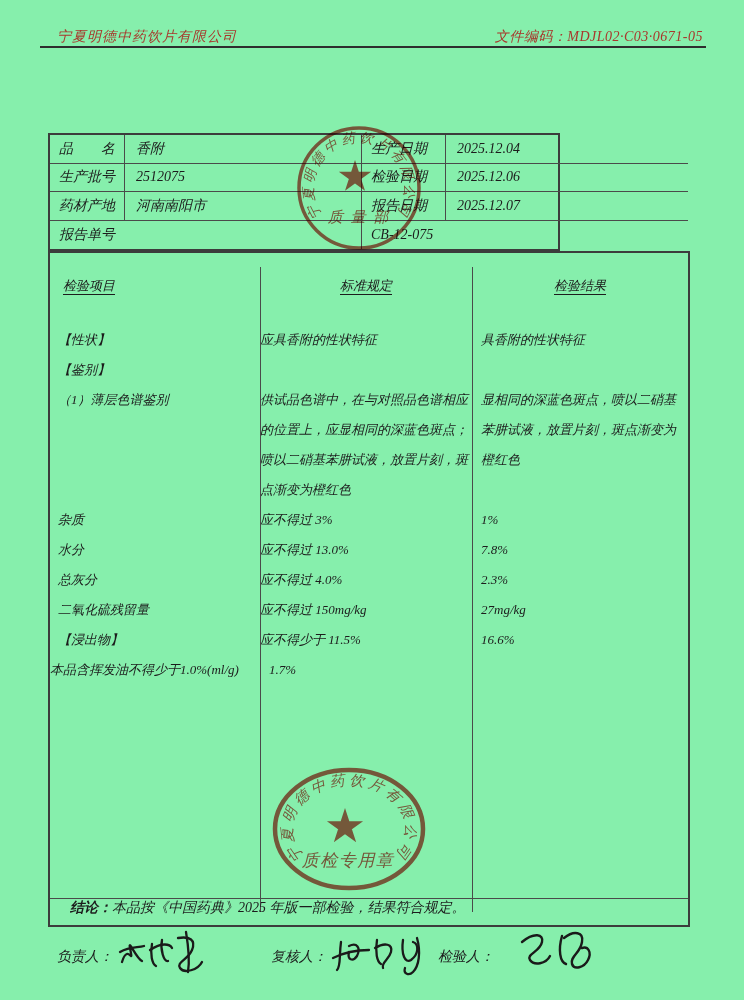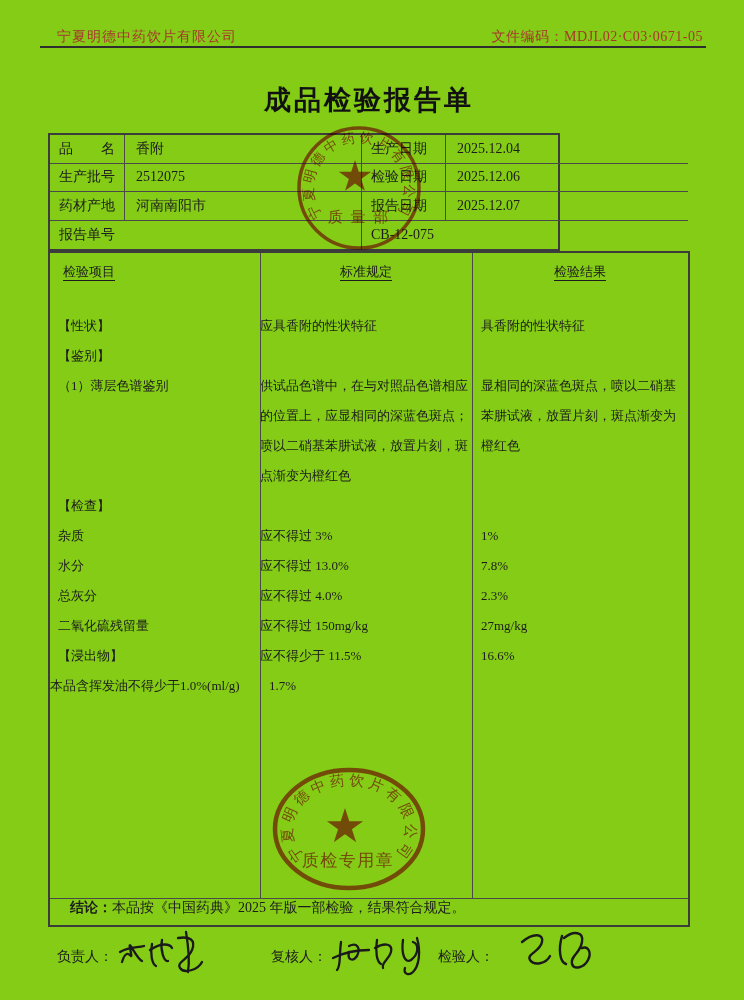--- a/index.html
+++ b/index.html
@@ -1,17 +1,17 @@
 <!DOCTYPE html>
 <html><head>
 <meta charset="utf-8">
 <style>
   html,body{margin:0;padding:0;background:#ffffff;}
-  .page{position:relative;width:744px;height:1000px;background:#84cc16;overflow:hidden;
-        font-family:"Liberation Serif","DejaVu Serif",serif;color:#1c1c1c;}
+  .page{position:relative;width:744px;height:1000px;background:#86efac;overflow:hidden;
+        font-family:"Liberation Serif","DejaVu Serif",serif;color:#1c1c1c;font-style:italic;}
   
   .hdr-company{position:absolute;left:57px;top:28px;font-size:14px;color:#a8372c;letter-spacing:1px;}
   .hdr-code{position:absolute;right:41px;top:28px;font-size:14px;color:#a8372c;letter-spacing:.5px;}
   .hdr-rule{position:absolute;left:40px;top:46px;width:666px;height:2px;background:#2e2e2e;}
   
   .title{position:absolute;left:48px;top:82px;width:642px;text-align:center;
          font-size:27px;font-weight:bold;letter-spacing:3px;color:#111;}
   
   .info-table{position:absolute;left:48px;top:133px;width:512px;height:118px;
               border:2px solid #3c3c3c;box-sizing:border-box;display:grid;
@@ -19,21 +19,21 @@
               font-size:14px;}
   .info-table .cell{border-right:1px solid #4a4a4a;border-bottom:1px solid #4a4a4a;
               display:flex;align-items:center;padding-left:9px;box-sizing:border-box;white-space:nowrap;}
   .info-table .cell.val{padding-left:11px;}
   .info-table .cell.lastcol{border-right:none;}
   .info-table .cell.lastrow{border-bottom:none;}
   .info-table .span2{grid-column:span 2;}
   
   .main-table{position:absolute;left:48px;top:251px;width:642px;height:676px;
               border:2px solid #3c3c3c;box-sizing:border-box;font-size:13px;}
-  .cols-area{position:absolute;left:0;top:0;width:638px;height:645px;}
+  .cols-area{position:absolute;left:0;top:14px;width:638px;height:645px;}
   .vdiv{position:absolute;top:0;height:645px;width:1px;background:#4a4a4a;}
   .vdiv.v1{left:210px;} .vdiv.v2{left:422px;}
   .hdr-row{display:grid;grid-template-columns:210px 212px 216px;margin-top:8px;line-height:22px;}
   .hdr-row .h1{padding-left:13px;}
   .hdr-row .h2,.hdr-row .h3{text-align:center;}
   .hdr-row span{text-decoration:underline;text-underline-offset:4px;}
   .body-rows{margin-top:28px;}
   .m-row{display:grid;grid-template-columns:210px 212px 216px;}
   .m-row .c{line-height:30px;box-sizing:border-box;}
   .m-row .c1{padding-left:8px;}
@@ -51,21 +51,20 @@
 </style>
 </head>
 <body>
 
 <div class="page">
 
   <div class="hdr-company">宁夏明德中药饮片有限公司</div>
   <div class="hdr-code">文件编码：MDJL02·C03·0671-05</div>
   <div class="hdr-rule"></div>
 
-  <div class="title">成品检验报告单</div>
 
   <div class="info-table">
     <div class="cell">品　　名</div>
     <div class="cell val">香附</div>
     <div class="cell">生产日期</div>
     <div class="cell val lastcol">2025.12.04</div>
 
     <div class="cell">生产批号</div>
     <div class="cell val">2512075</div>
     <div class="cell">检验日期</div>
@@ -99,25 +98,20 @@
         </div>
         <div class="m-row">
           <div class="c c1">【鉴别】</div>
           <div class="c c2"></div>
           <div class="c c3"></div>
         </div>
         <div class="m-row">
           <div class="c c1">（1）薄层色谱鉴别</div>
           <div class="c c2">供试品色谱中，在与对照品色谱相应的位置上，应显相同的深蓝色斑点；喷以二硝基苯肼试液，放置片刻，斑点渐变为橙红色</div>
           <div class="c c3">显相同的深蓝色斑点，喷以二硝基苯肼试液，放置片刻，斑点渐变为橙红色</div>
-        </div>
-        <div class="m-row">
-          <div class="c c1">【检查】</div>
-          <div class="c c2"></div>
-          <div class="c c3"></div>
         </div>
         <div class="m-row">
           <div class="c c1">杂质</div>
           <div class="c c2">应不得过 3%</div>
           <div class="c c3">1%</div>
         </div>
         <div class="m-row">
           <div class="c c1">水分</div>
           <div class="c c2">应不得过 13.0%</div>
           <div class="c c3">7.8%</div>

